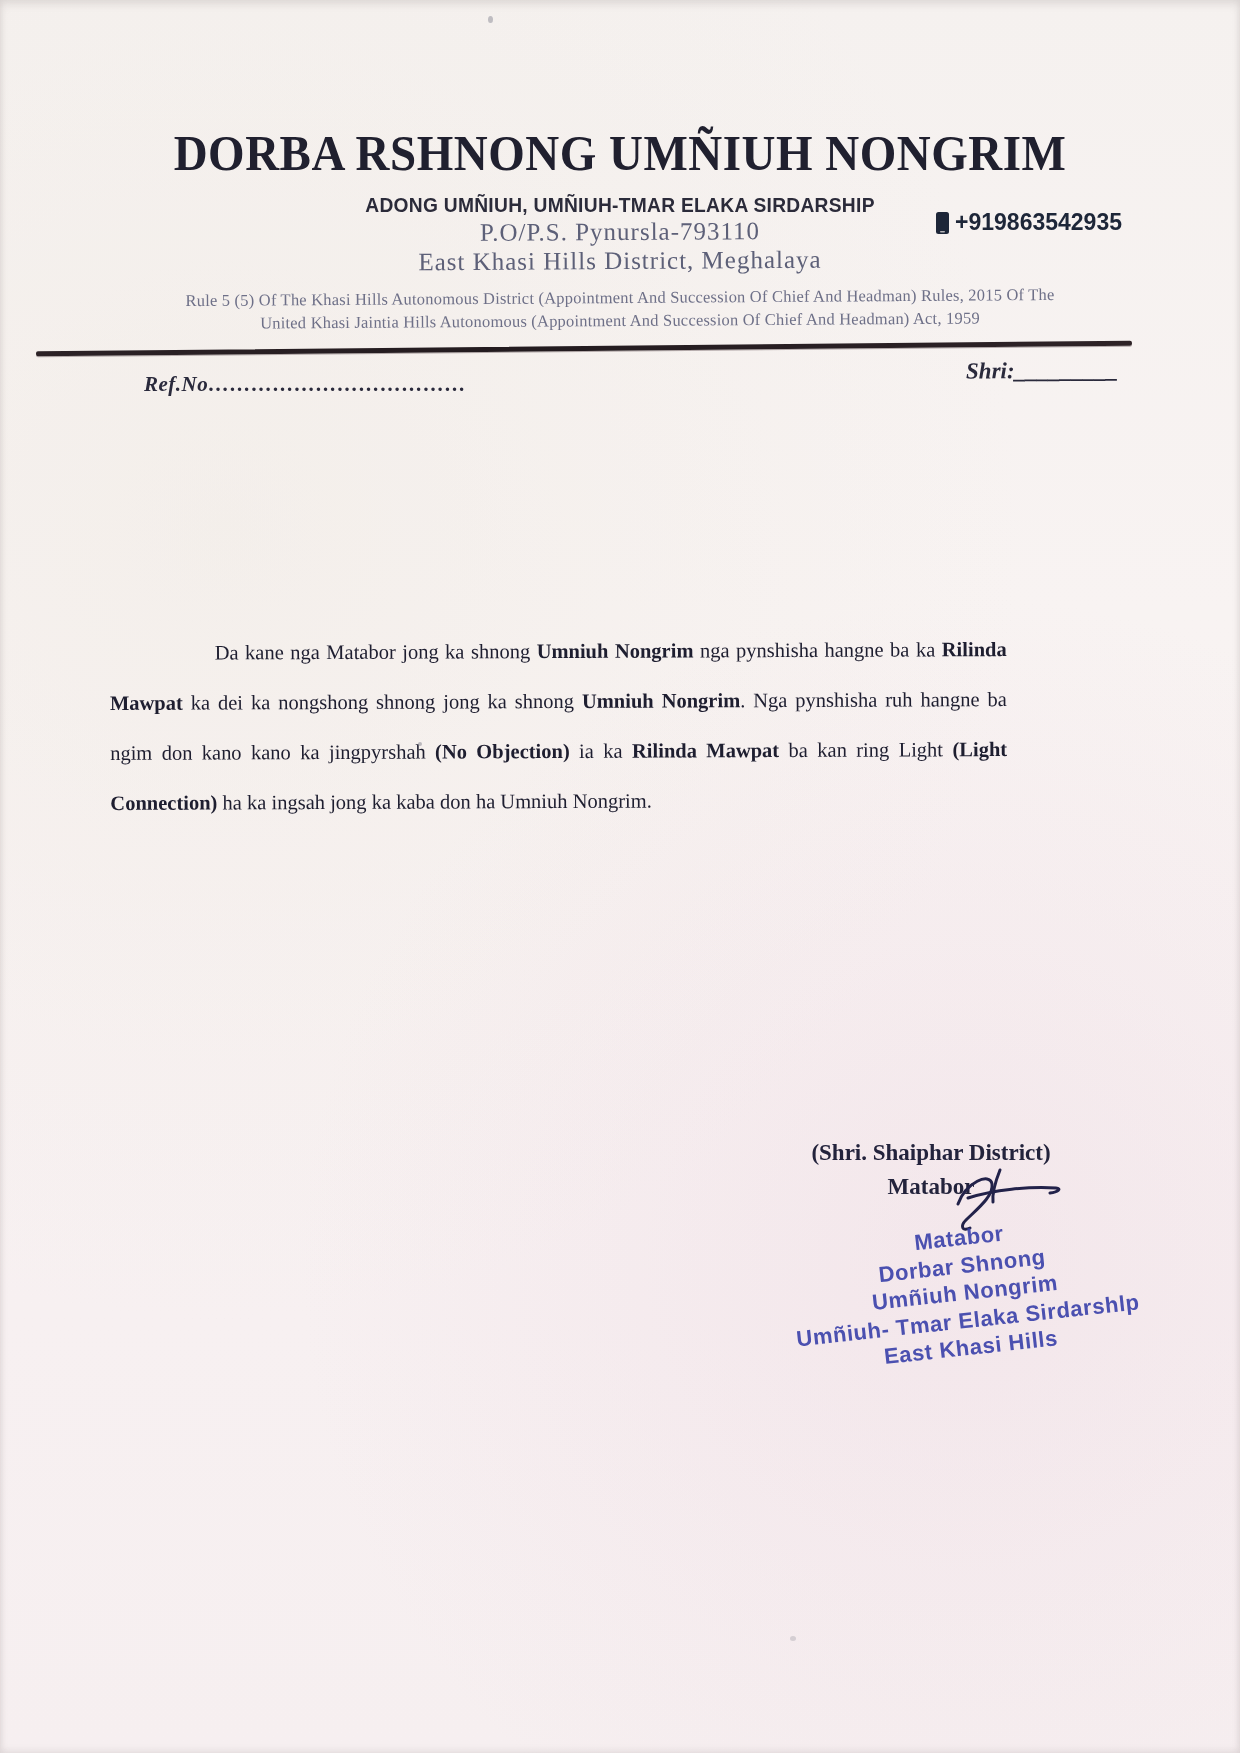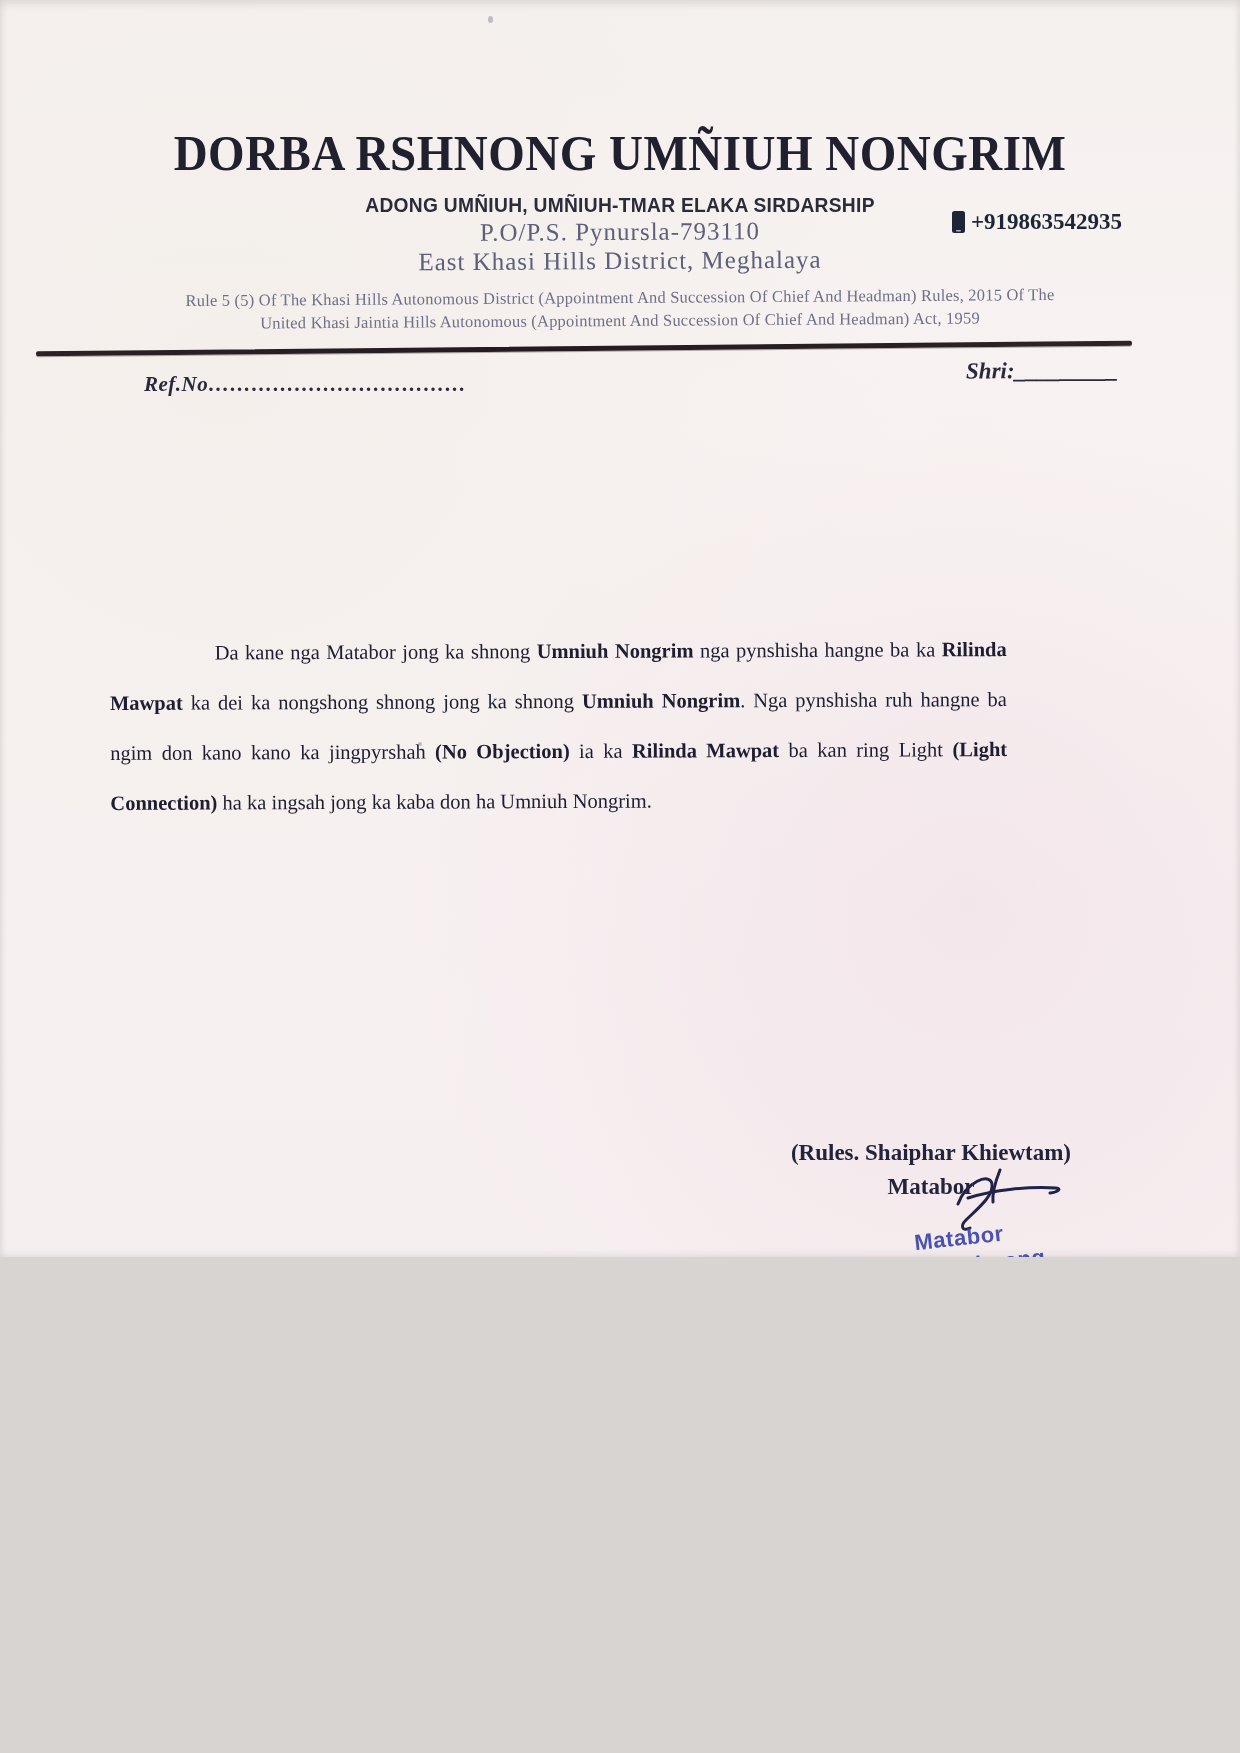--- a/index.html
+++ b/index.html
@@ -1,19 +1,19 @@
 <!DOCTYPE html>
 <html><head>
 <meta charset="utf-8">
 <style>
   html,body{margin:0;padding:0;}
   body{background:#d8d4d2;font-family:"Liberation Serif", serif;}
   .page{
     position:relative;
-    width:1240px;height:1257px;
+    width:1240px;height:1753px;
     margin:0 auto;
     background:
       radial-gradient(circle at 78% 72%, rgba(233,205,219,0.28), transparent 42%),
       radial-gradient(circle at 18% 30%, rgba(240,235,228,0.5), transparent 50%),
       linear-gradient(180deg,#f5f1ef 0%,#f8f3f2 35%,#f7f0f1 75%,#f6eff0 100%);
     overflow:hidden;
     box-shadow:inset 0 4px 8px rgba(120,110,110,0.18), inset 0 -3px 6px rgba(140,130,130,0.12);
   }
   .abs{position:absolute;}
   
@@ -34,21 +34,21 @@
     font-size:25px;color:#5d6078;letter-spacing:1px;
     transform:rotate(-0.35deg);
   }
   .hdr-district{
     left:0;right:0;top:247px;text-align:center;
     font-size:25px;color:#5d6078;letter-spacing:1px;
     transform:rotate(-0.35deg);
   }
   .phone-wrap{
     top:209px;right:118px;display:flex;align-items:center;gap:4px;
-    font-family:Liberation Serif, serif;font-weight:bold;
+    font-family:Liberation Sans, sans-serif;font-weight:bold;
     font-size:23px;color:#1d2638;
   }
   .rule-line1{
     left:0;right:0;top:288px;text-align:center;
     font-size:16.5px;color:#6e7088;letter-spacing:0.2px;
     transform:rotate(-0.4deg);
   }
   .rule-line2{
     left:0;right:0;top:311px;text-align:center;
     font-size:16.5px;color:#6e7088;letter-spacing:0.2px;
@@ -127,21 +127,21 @@
   <div class="abs divider"></div>
 
   <div class="abs ref-no"><span>Ref.No</span><span>………………………………</span></div>
 
   <div class="abs date-wrap"><span>Shri:</span><span>_________</span></div>
 
 
   <div class="abs body-par"><span class="seg">Da kane nga Matabor jong ka shnong </span><span class="seg b">Umniuh Nongrim</span><span class="seg"> nga pynshisha hangne ba ka </span><span class="seg b">Rilinda Mawpat</span><span class="seg"> ka dei ka nongshong shnong jong ka shnong </span><span class="seg b">Umniuh Nongrim</span><span class="seg">. Nga pynshisha ruh hangne ba ngim don kano kano ka jingpyrshah </span><span class="seg b">(No Objection)</span><span class="seg"> ia ka </span><span class="seg b">Rilinda Mawpat</span><span class="seg"> ba kan ring Light </span><span class="seg b">(Light Connection)</span><span class="seg"> ha ka ingsah jong ka kaba don ha Umniuh Nongrim.</span></div>
 
   <div class="abs sig-block">
-    <div>(Rules. Shaiphar Khiewtam)</div>
+    <div>(Shri. Shaiphar District)</div>
     <div>Matabor</div>
   </div>
 
   <svg class="abs sig-svg" width="140" height="82" viewBox="0 0 140 82">
     <g fill="none" stroke="#22224a" stroke-width="3" stroke-linecap="round">
       <path d="M62,6 C58,16 54,28 55,38"></path>
       <path d="M20,40 C28,18 52,8 54,20 C56,32 38,46 28,56 C22,62 24,68 32,64"></path>
       <path d="M30,34 C55,26 92,22 118,24 C124,24.5 120,28 112,29"></path>
     </g>
   </svg>

